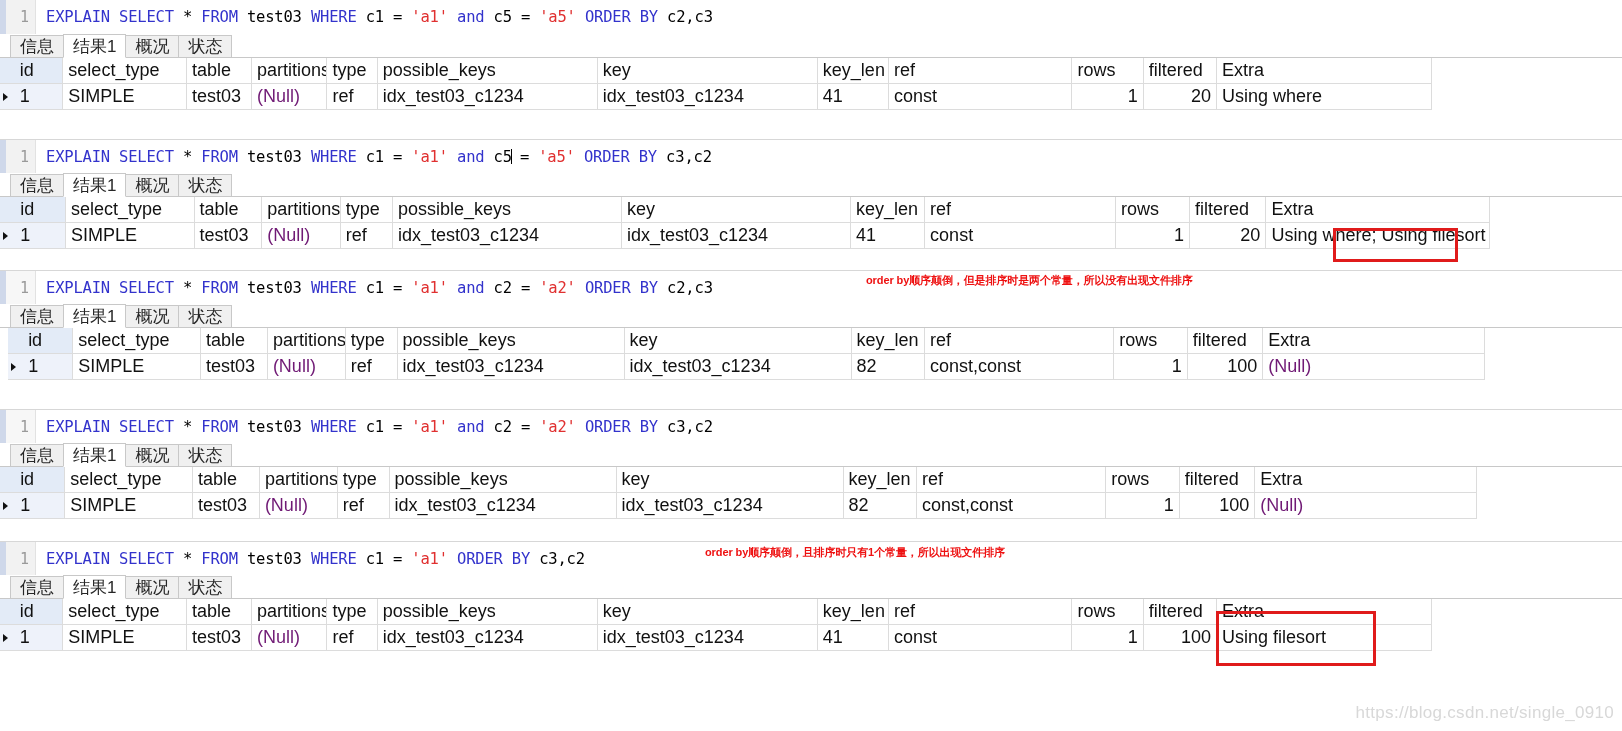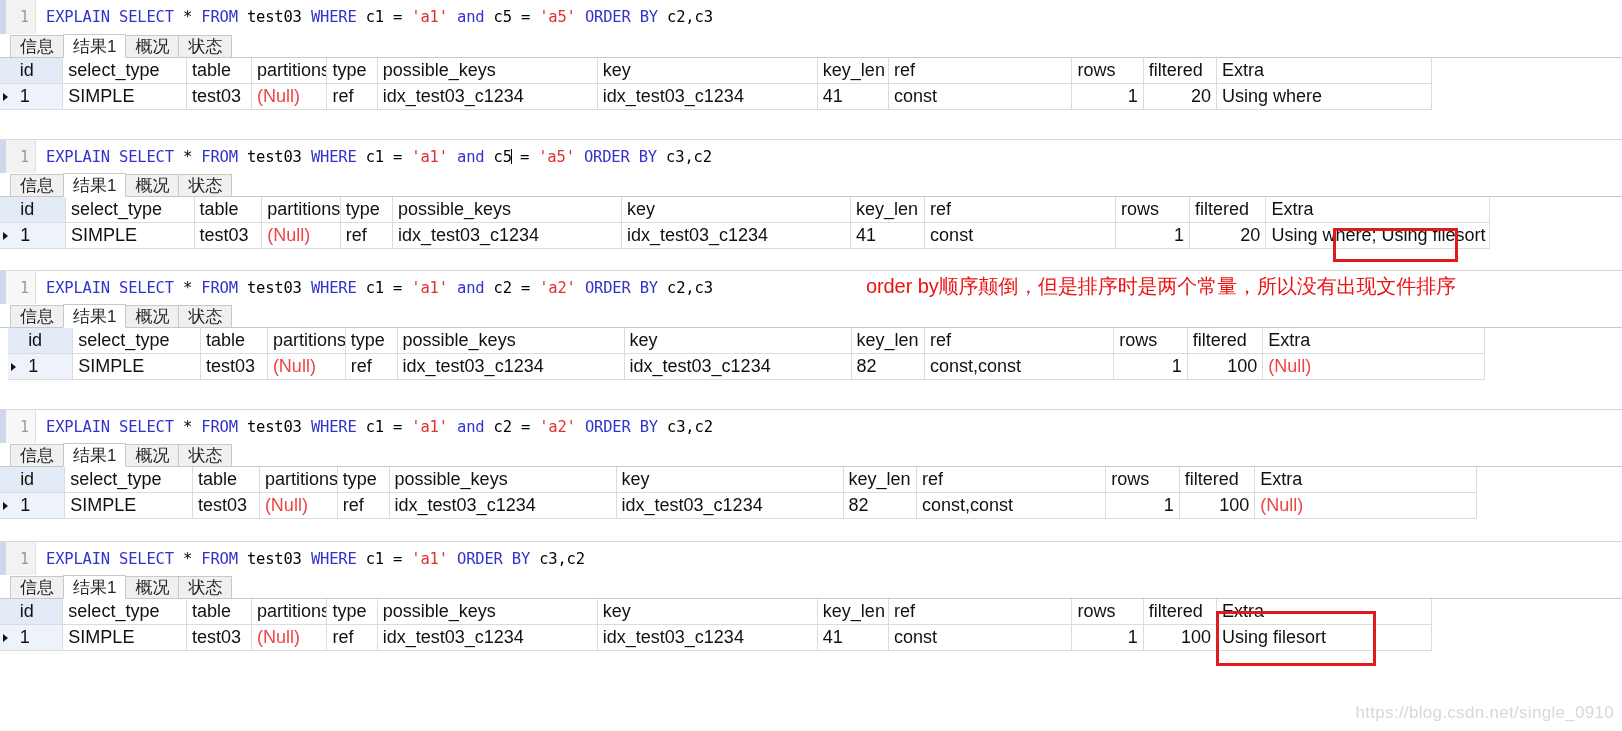--- a/index.html
+++ b/index.html
@@ -101,40 +101,40 @@
     font-weight: normal;
     white-space: nowrap;
     overflow: hidden;
     height: 25px;
     vertical-align: middle;
   }
   table.grid th { background:#ffffff; color:#111; }
   table.grid tr.hdr th.idcol { background:#e3ebf7; }
   table.grid td.idcol { background:#eef2fa; }
   table.grid td.num { text-align: right; }
-  .nullv { color: #ef4444; }
+  .nullv { color: #701a75; }
   .rowmark {
     width: 14px; background:#eef2fa; position: relative;
     border-right: none !important;
   }
   .rowmark.hdrmark { background:#e3ebf7; }
   .arrow {
     position:absolute; left:3px; top:50%; transform: translateY(-50%);
     width: 0; height: 0;
     border-left: 5px solid #111;
     border-top: 4px solid transparent;
     border-bottom: 4px solid transparent;
   }
 
   
   .annot {
     position: absolute;
     color: #ee1111;
-    font-weight: normal;
-    font-size: 20px;
+    font-weight: bold;
+    font-size: 11px;
     white-space: nowrap;
     letter-spacing: -0.1px;
   }
 
   
   .redbox {
     position: absolute;
     border: 3px solid #e01b1b;
     pointer-events: none;
   }
@@ -501,18 +501,19 @@
               <td class="num">1</td>
               <td class="num">100</td>
               <td>Using filesort</td>
             </tr>
           </tbody>
         </table>
     </div>
   </div>
 
   <div class="annot" style="left:866px; top:273px;">order by顺序颠倒，但是排序时是两个常量，所以没有出现文件排序</div>
+  <div class="annot" style="left:705px; top:545px;">order by顺序颠倒，且排序时只有1个常量，所以出现文件排序</div>
 
   <div class="redbox" style="left:1333px; top:228px; width:125px; height:34px;"></div>
   <div class="redbox" style="left:1216px; top:611px; width:160px; height:55px;"></div>
 
   <div class="watermark">https://blog.csdn.net/single_0910</div>
 </div>
 
 </body></html>

